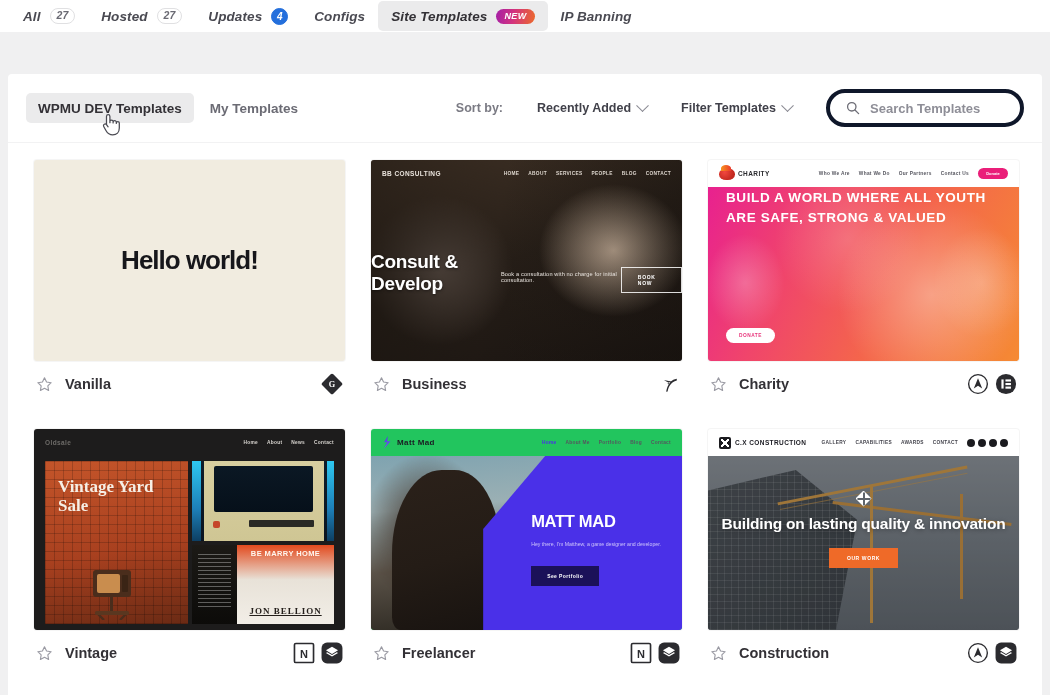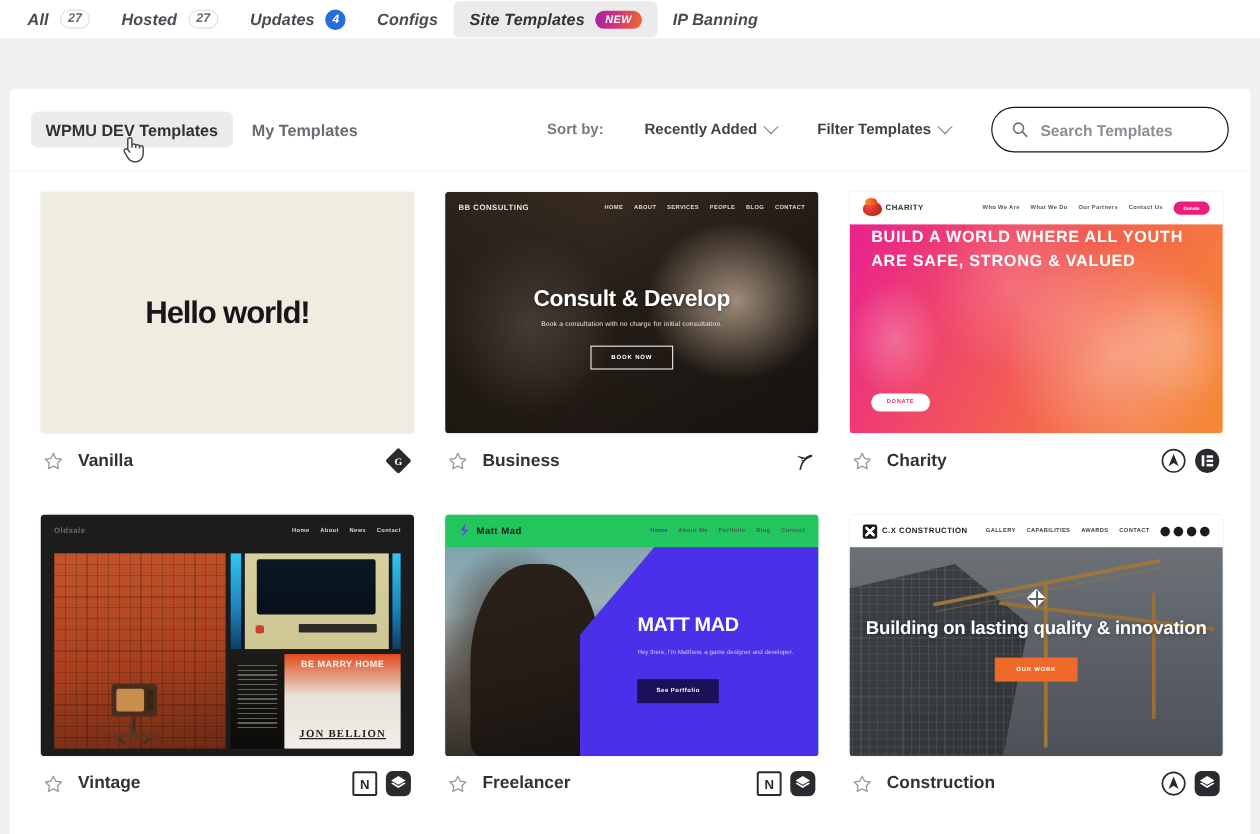--- a/index.html
+++ b/index.html
@@ -87,21 +87,21 @@
     cursor: pointer; white-space: nowrap;
   }
   .chev {
     width: 9px; height: 9px;
     border-right: 1.6px solid #8a8a93; border-bottom: 1.6px solid #8a8a93;
     transform: rotate(45deg) translate(-2px,-2px);
   }
   .search-box {
     display: flex; align-items: center; gap: 10px;
     width: 198px; height: 38px;
-    border: 1px solid #0f172a; border-radius: 19px;
+    border: 4px solid #0f172a; border-radius: 19px;
     padding: 0 16px; cursor: text; background: #fff;
   }
   .search-box .sbtxt { font-size: 13px; font-weight: bold; color: #8e8e97; }
 
   
   .grid {
     display: grid;
     grid-template-columns: repeat(3, 311px);
     gap: 22px 26px;
     padding: 17px 22px 0 26px;
@@ -147,21 +147,21 @@
       radial-gradient(ellipse 40% 55% at 78% 45%, #e7cdb4 0%, rgba(231,205,180,0) 60%),
       radial-gradient(ellipse 38% 60% at 22% 55%, #5d5048 0%, rgba(93,80,72,0) 62%),
       linear-gradient(160deg, #4b3a2c 0%, #2a211a 48%, #1b1512 100%);
   }
   .t-business::before {
     content:""; position:absolute; inset:0;
     background:
       linear-gradient(100deg, rgba(20,16,12,.55) 0%, rgba(20,16,12,.2) 40%, rgba(20,16,12,.45) 100%);
   }
   .biz-body {
-    position: absolute; inset: 0; display: flex; flex-direction: column;
+    position: absolute; inset: 0; display: flex; flex-direction: row;
     align-items: center; justify-content: center; padding-top: 25px;
   }
   .biz-h { font-size: 19px; font-weight: bold; color: #fff; letter-spacing: -.3px; text-shadow: 0 1px 3px rgba(0,0,0,.5); }
   .biz-p { font-size: 5.6px; color: #e9e4df; margin-top: 7px; letter-spacing: .15px; }
   .biz-btn {
     margin-top: 14px; border: 1px solid rgba(255,255,255,.85);
     font-size: 5px; font-weight: bold; color: #fff; letter-spacing: .7px;
     padding: 6px 16px;
   }
 
@@ -558,20 +558,21 @@
           <span class="mini-logo" style="color:#6d6b68">Oldsale</span>
           <span class="mini-links" style="color:#d8d5d0">
             <span>Home</span>
             <span>About</span>
             <span>News</span>
             <span>Contact</span>
           </span>
         </div>
         <div class="vin-grid">
           <div class="vin-a">
+            <div class="vh">Vintage Yard Sale</div>
             <svg class="vin-tv" viewBox="0 0 46 52">
               <rect x="4" y="2" width="38" height="27" rx="3" fill="#4a2d1c"></rect>
               <rect x="8" y="6" width="23" height="19" rx="2" fill="#c98d4e"></rect>
               <rect x="33" y="7" width="6" height="17" rx="1" fill="#3a2415"></rect>
               <rect x="21" y="29" width="3" height="17" fill="#4a2d1c"></rect>
               <path d="M9 46l6 6M37 46l-6 6" stroke="#4a2d1c" stroke-width="2.4"></path>
               <rect x="6" y="43" width="34" height="4" rx="1.5" fill="#5a3720"></rect>
             </svg>
           </div>
           <div class="vin-b">

